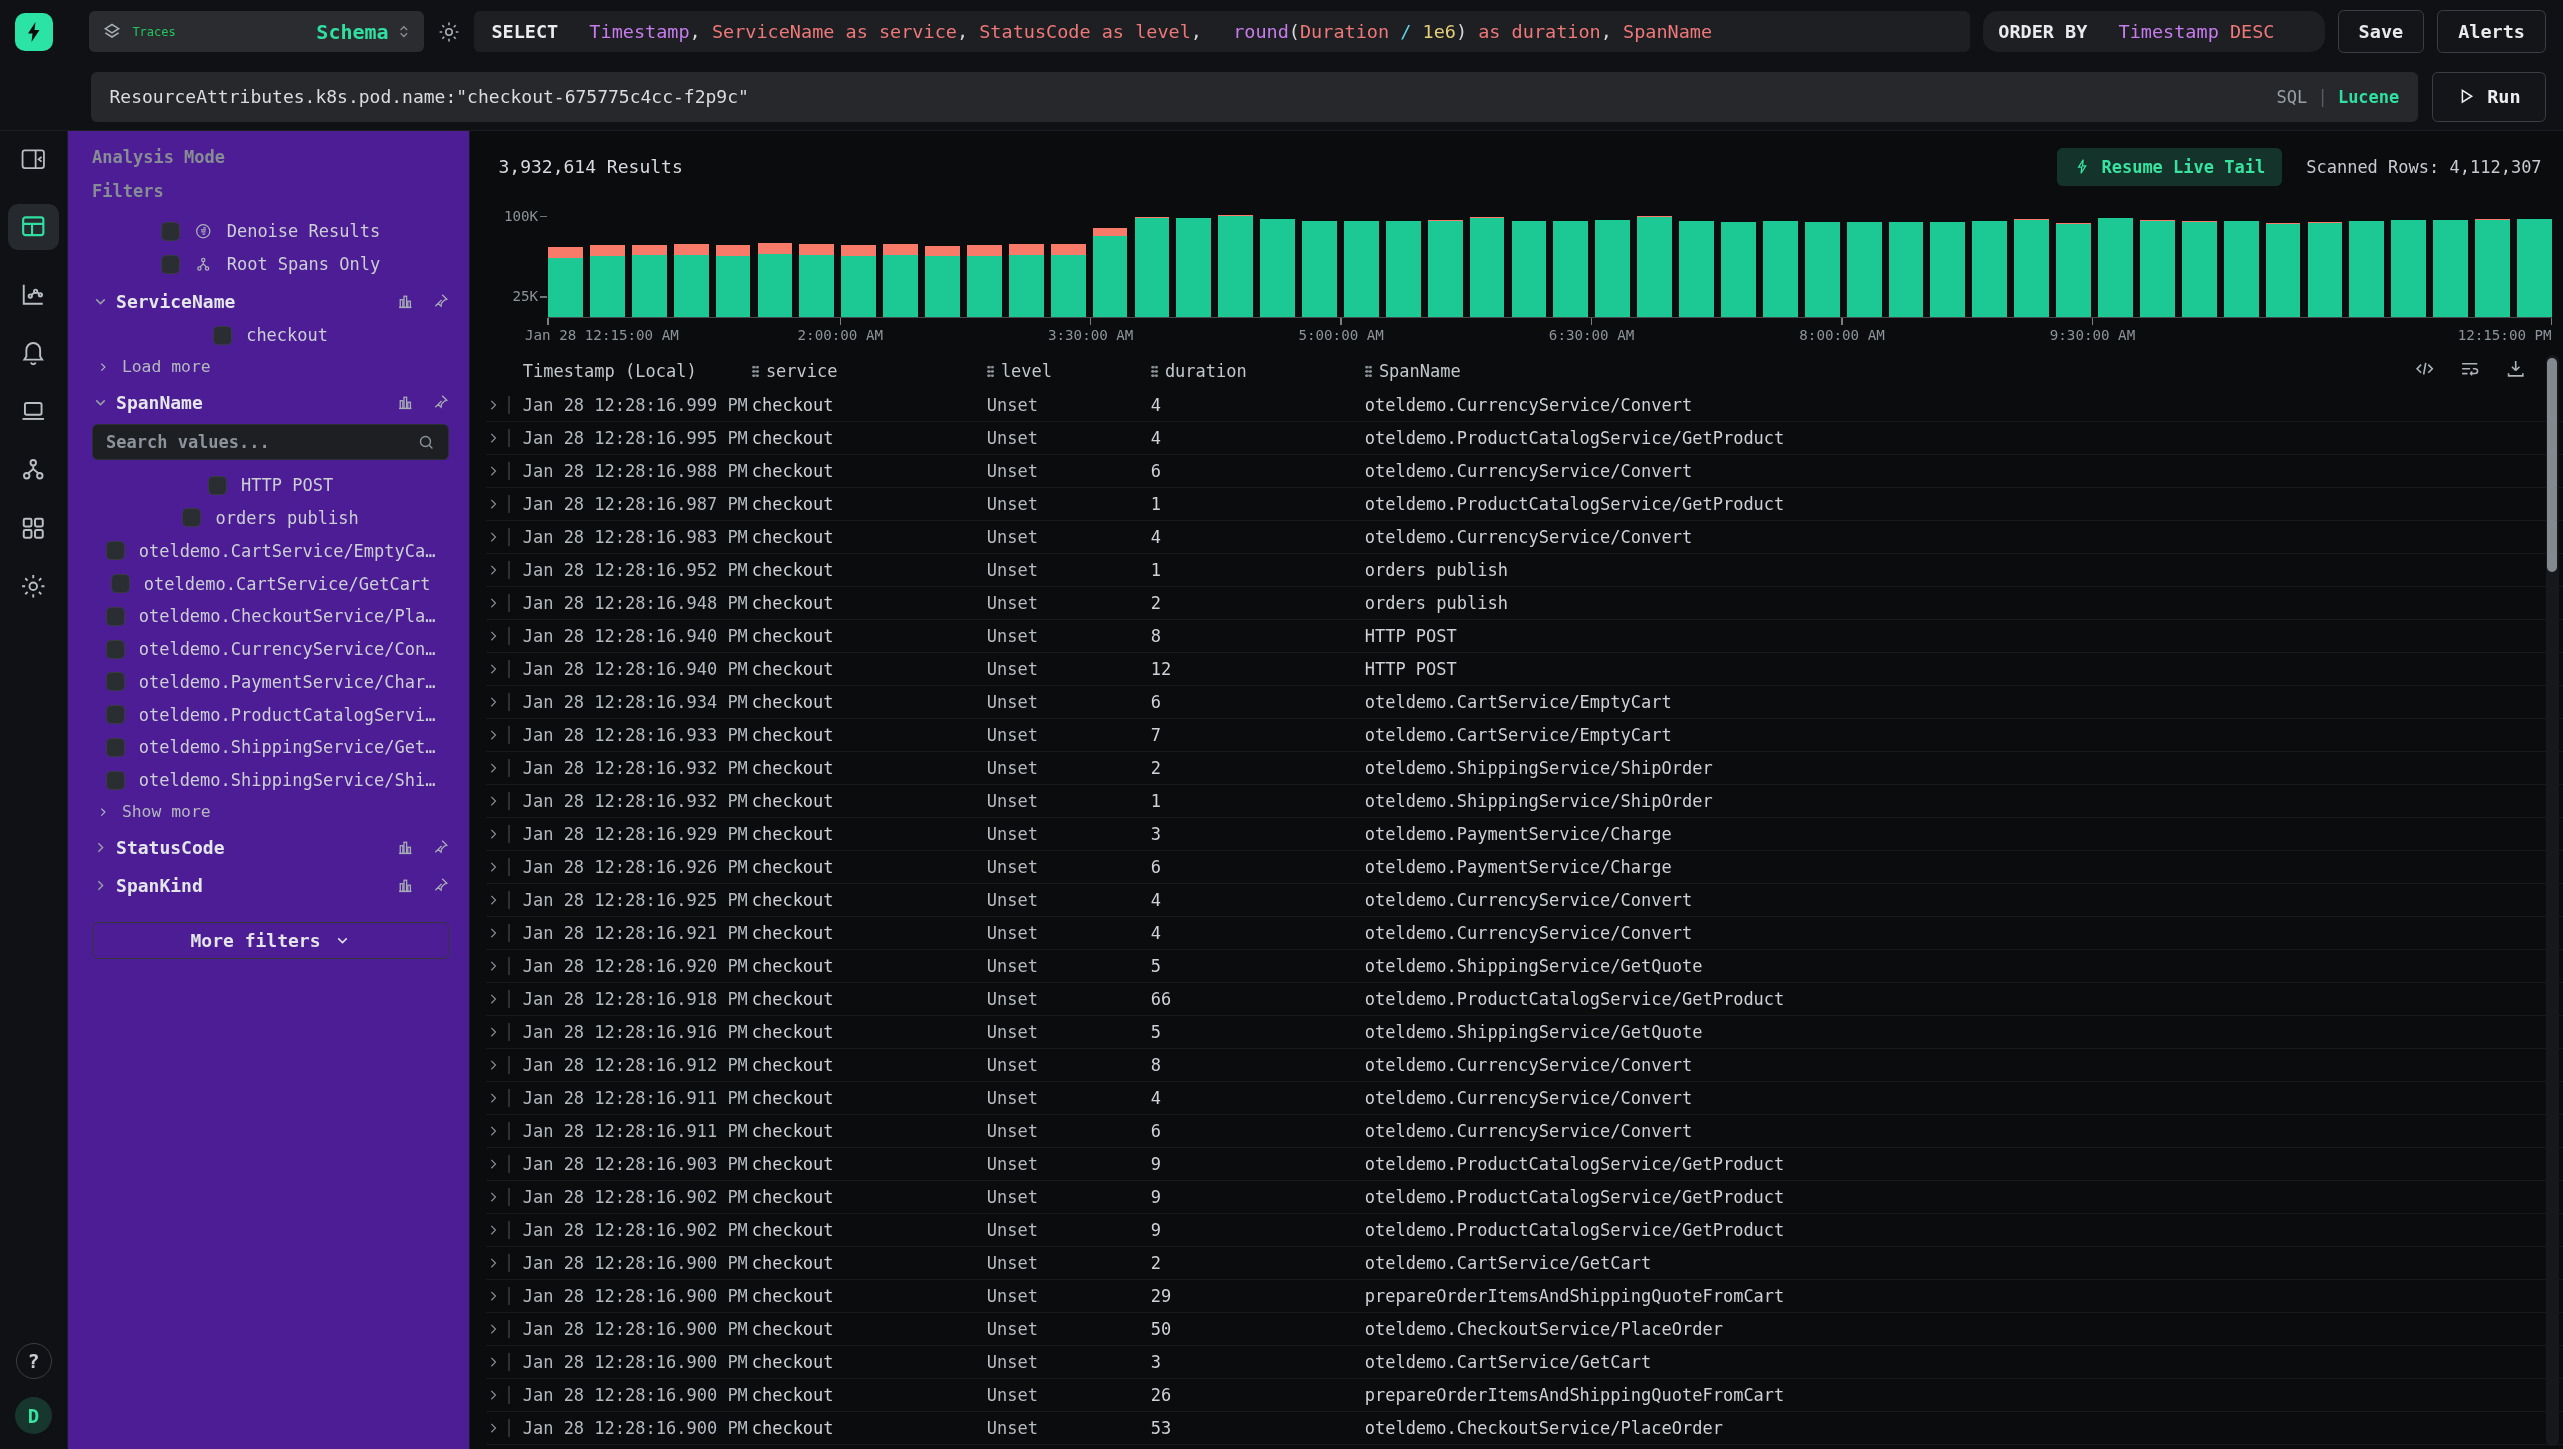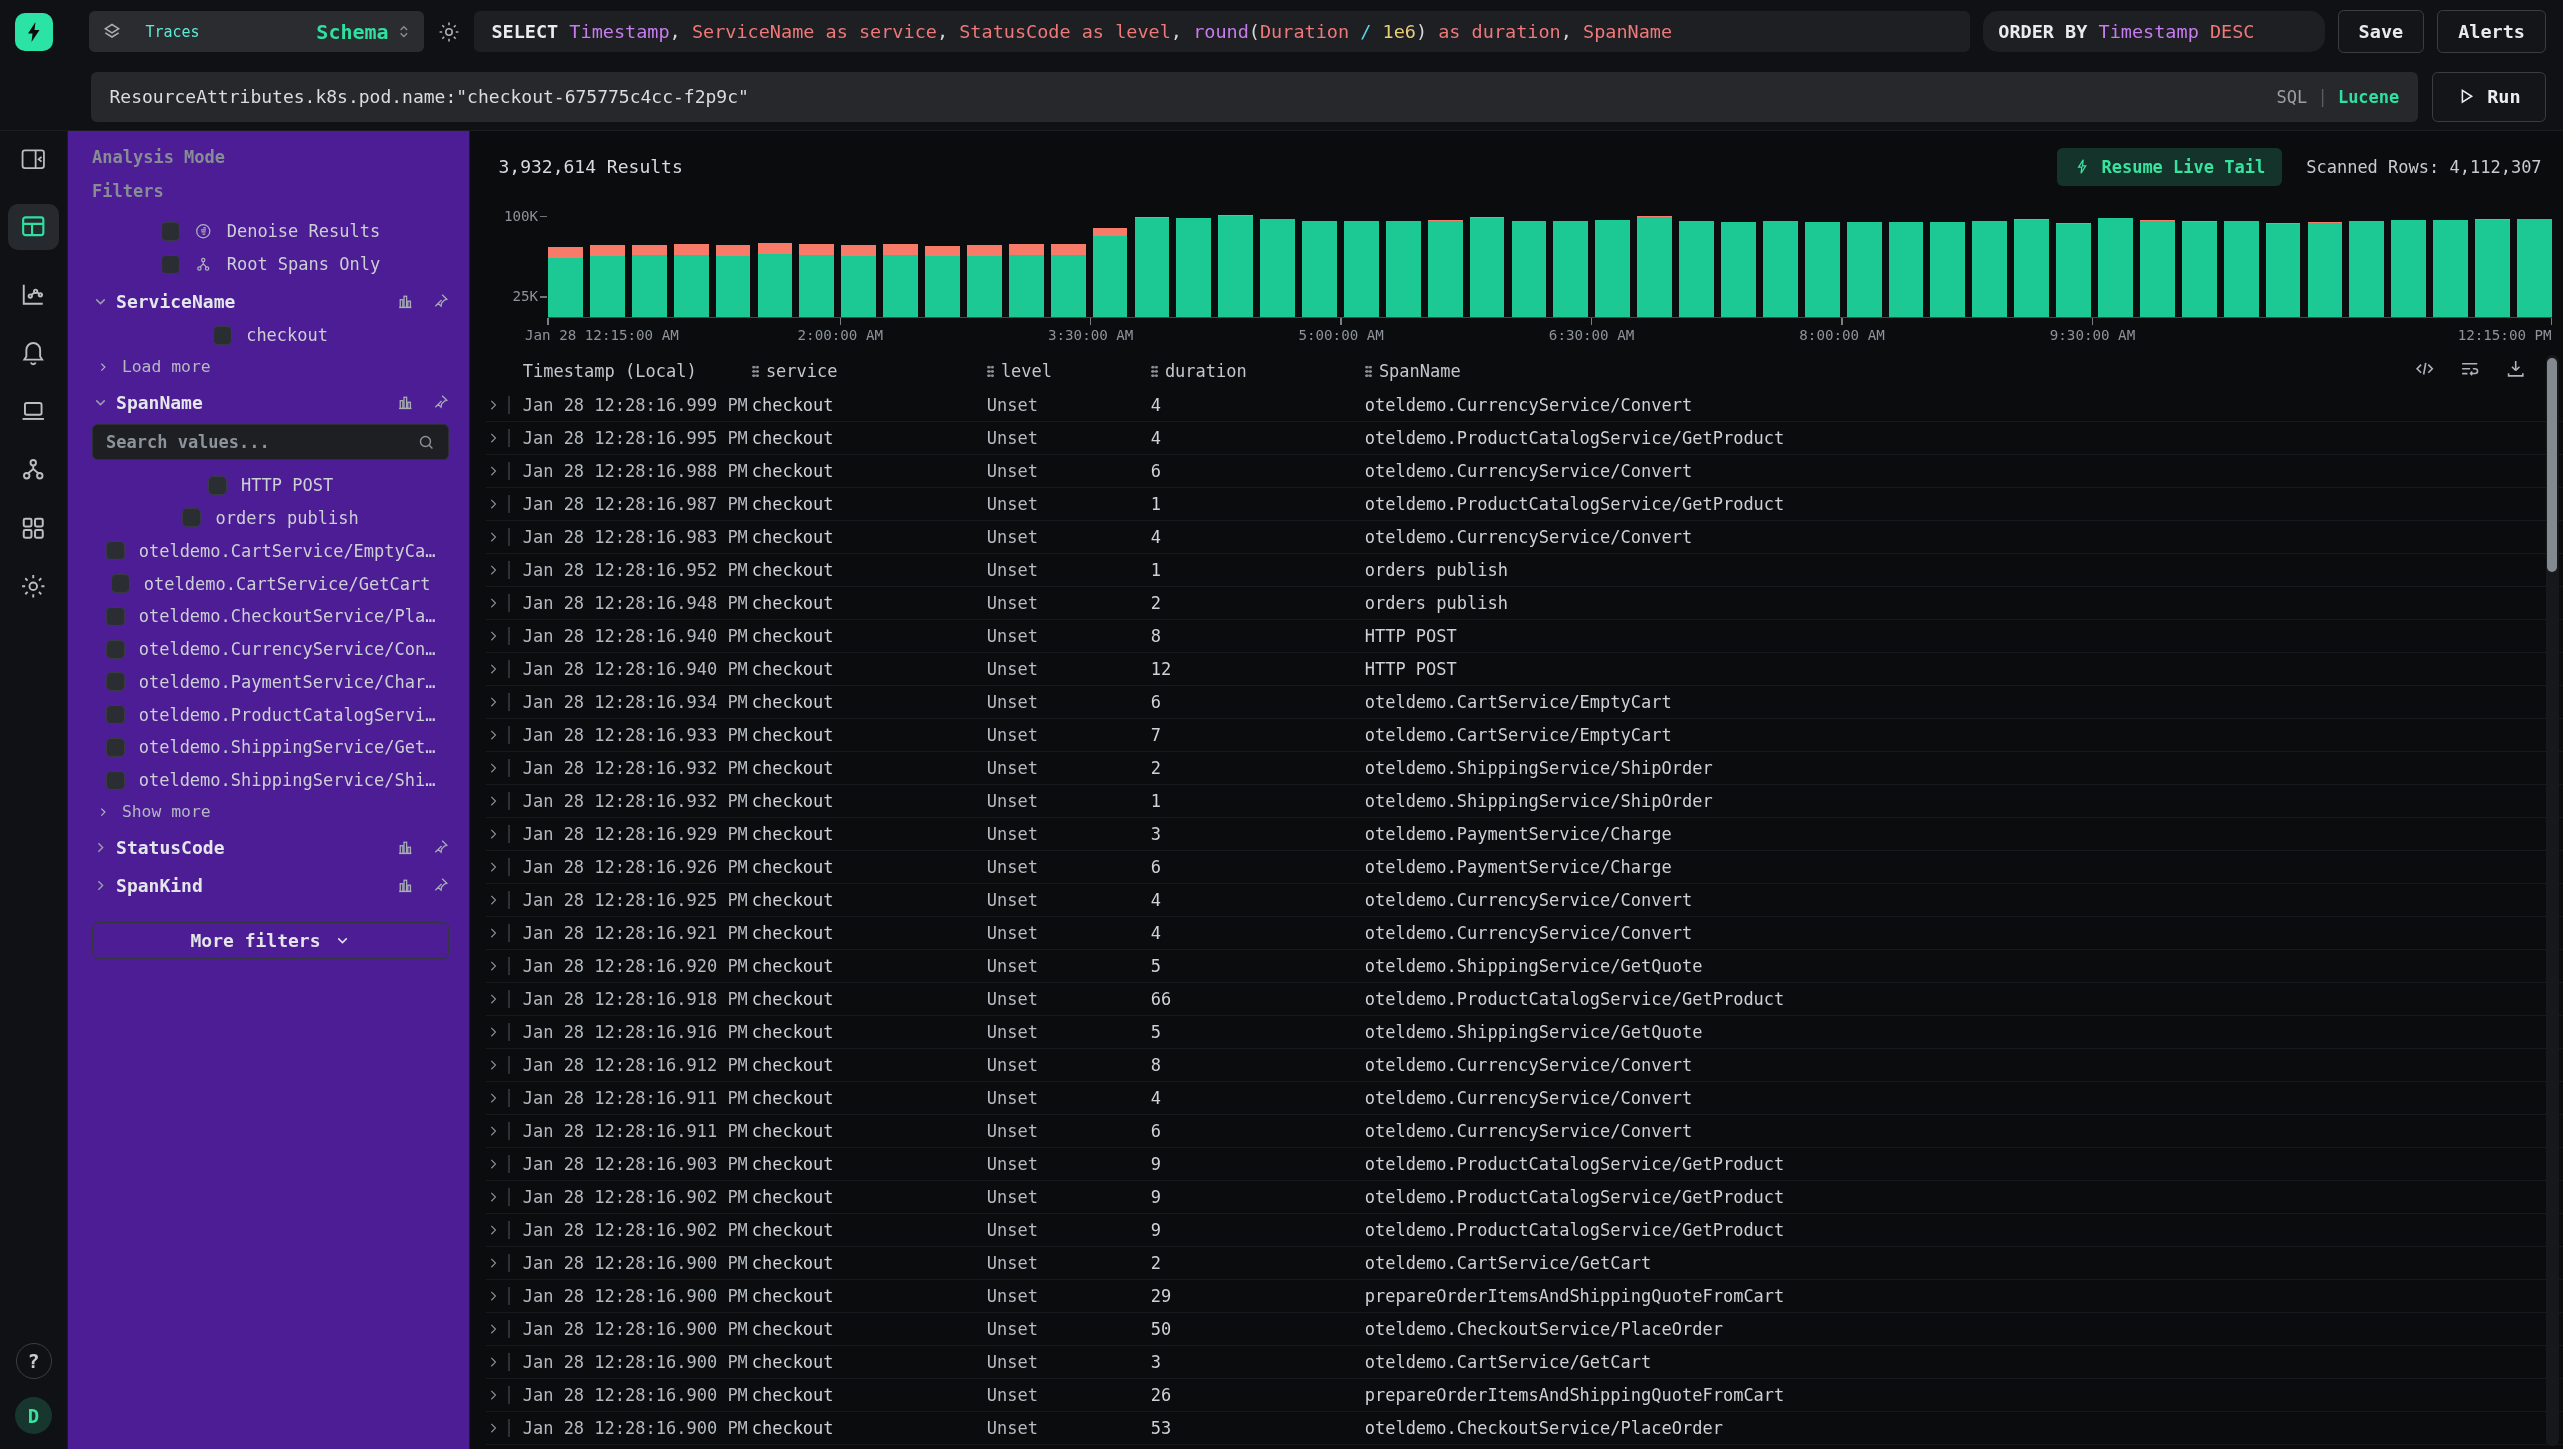--- a/index.html
+++ b/index.html
@@ -5,28 +5,28 @@
   * { margin:0; padding:0; box-sizing:border-box; }
   html,body { width:2563px; height:1450px; overflow:hidden; background:#0b0c0e;
     font-family:"DejaVu Sans Mono","Liberation Mono",monospace; color:#d4d7db; }
   .app { width:2563px; height:1450px; display:flex; flex-direction:column; background:#0b0c0e; }
 
   
   .row-top { height:63px; background:#101114; display:flex; align-items:center; flex:none; }
   .logo-cell { width:68px; display:flex; justify-content:center; flex:none; }
   .logo { width:38px; height:38px; border-radius:10px; background:#2be3a4; display:flex; align-items:center; justify-content:center; }
   .src-select { width:335px; height:41px; margin-left:21.4px; background:#2a2c30; border-radius:5.7px; display:flex; align-items:center; padding:0 13px; flex:none; }
-  .src-select .name { color:#5eead4; font-size:15px; margin-left:23px; }
+  .src-select .name { color:#22c55e; font-size:12px; margin-left:10px; }
   .src-select .schema { margin-left:auto; color:#2fe0a0; font-weight:bold; font-size:20px; }
   .icon-btn { background:none; border:none; color:#a8aeb5; margin:0 13px; cursor:pointer; display:flex; }
   .sql-editor { flex:1; height:41px; background:#1d1f23; border-radius:5.7px; display:flex; align-items:center; padding:0 17px; overflow:hidden; white-space:pre; font-size:18.5px; }
   .orderby { width:342px; height:41px; background:#1d1f23; border-radius:15px; margin-left:13px; display:flex; align-items:center; padding:0 15.7px; white-space:pre; font-size:18.5px; flex:none; }
   .tok-kw { color:#e9ebed; font-weight:bold; }
   .tok-red { color:#ef7878; }
-  .tok-purple { color:#c77ced; }
+  .tok-purple { color:#c77ced;margin-left:20px; }
   .tok-cyan { color:#5fd4e6; }
   .tok-yellow { color:#e6cd78; }
   .tok-plain { color:#d4d7db; }
   .top-btn { height:43px; border:1.4px solid #3a3e44; border-radius:5.7px; background:#141518; color:#e8eaec; font-family:inherit; font-weight:bold; font-size:18.5px; padding:0 20px; margin-left:13px; cursor:pointer; flex:none; }
   .row-top .pad-r { width:17px; flex:none; }
 
   
   .row-search { height:68px; background:#101114; display:flex; align-items:center; padding:0 17px 0 91px; border-bottom:1.4px solid #1b1d21; flex:none; }
   .search-box { flex:1; height:50px; background:#26282c; border-radius:5.7px; display:flex; align-items:center; padding:0 18.5px; font-size:18px; }
   .search-box .query { color:#dadce0; white-space:pre; overflow:hidden; }

